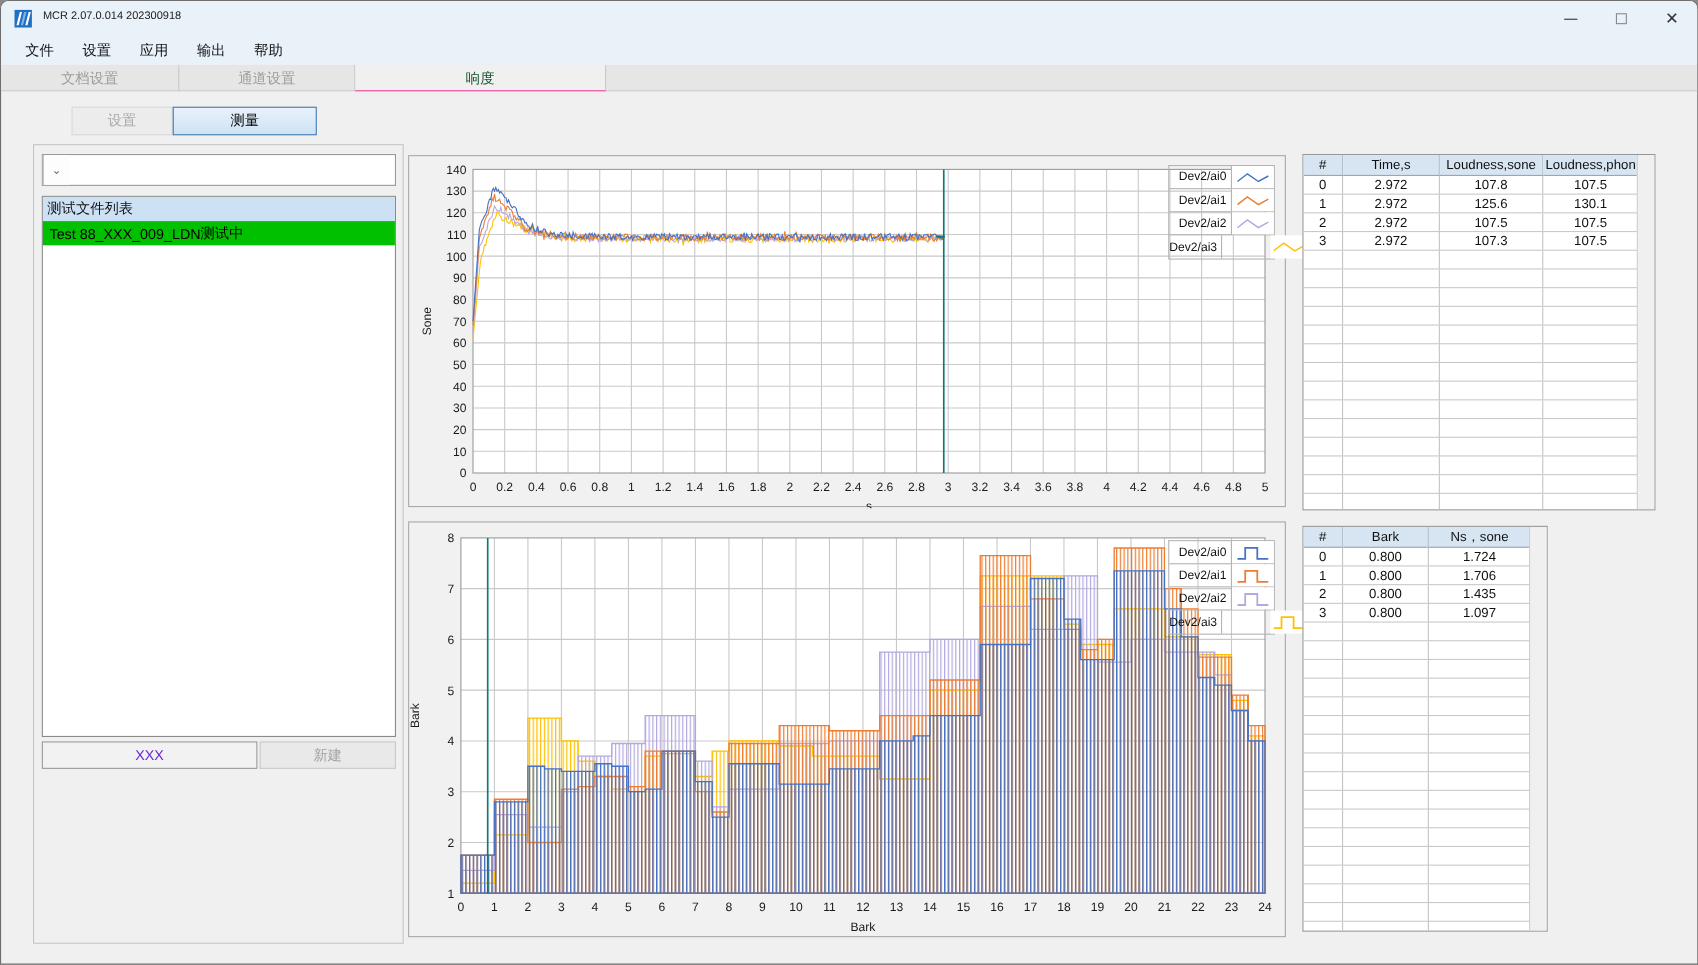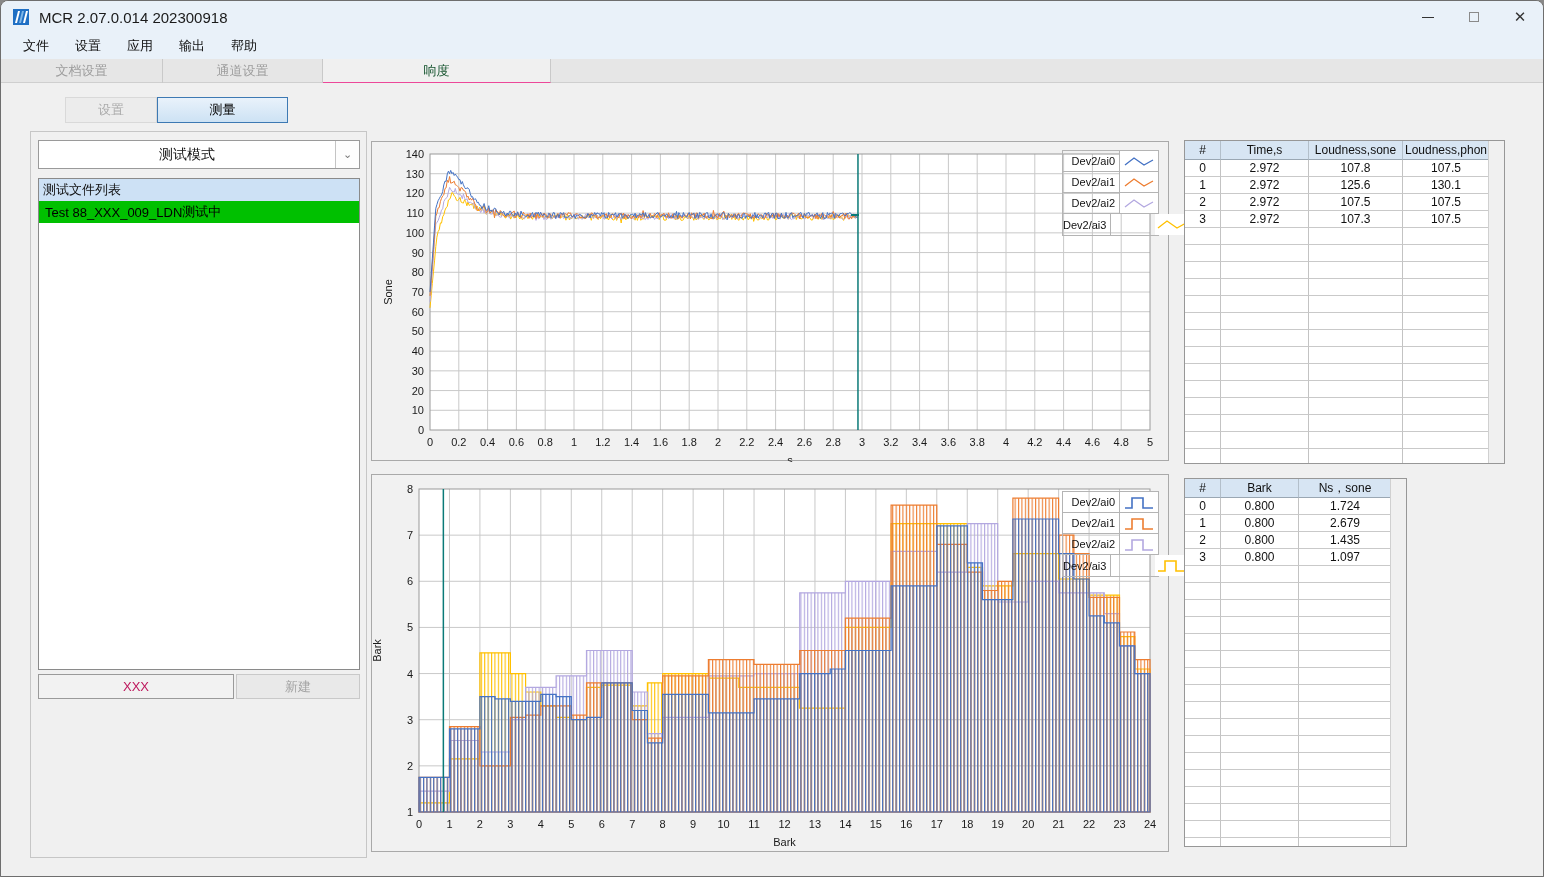--- a/index.html
+++ b/index.html
@@ -2,21 +2,21 @@
 <html><head>
 <meta charset="utf-8">
 <style>
   * { margin:0; padding:0; box-sizing:border-box; }
   html,body { width:1544px; height:877px; background:#888; font-family:"Liberation Sans", sans-serif; }
   .window { position:relative; width:1544px; height:877px; background:#f0f0f0; border:1px solid #6e6e6e;
             border-radius:8px 8px 0 0; overflow:hidden; }
   
   .titlebar { position:absolute; left:0; top:0; width:100%; height:32px; background:#e9f1f9; }
   .app-icon { position:absolute; left:12px; top:7px; width:18px; height:18px; }
-  .title-text { position:absolute; left:38px; top:8px; font-size:15px; color:#1a1a1a; }
+  .title-text { position:absolute; left:38px; top:8px; font-size:10px; color:#1a1a1a; }
   .win-btn { position:absolute; top:0; width:46px; height:32px; display:flex; align-items:center; justify-content:center; color:#333; }
   .btn-min { right:92px; } .btn-max { right:46px; } .btn-close { right:0; font-size:15px; }
   .min-glyph { width:12px; height:0; border-top:1px solid #333; display:block; }
   .max-glyph { width:10px; height:10px; border:1px solid #8a8a8a; display:block; }
   
   .menubar { position:absolute; left:0; top:32px; width:100%; height:26px; background:#e9f1f9; display:flex; align-items:center; padding-left:10px; }
   .menu-item { font-size:13px; color:#111; padding:3px 12px; margin-right:2px; }
   
   .tabbar { position:absolute; left:0; top:58px; width:100%; height:24px; background:#e6e6e6; border-bottom:1px solid #cfcfcf; display:flex; }
   .tab { height:24px; display:flex; align-items:center; justify-content:center; font-size:13px; color:#9d9d9d; border-right:1px solid #c9c9c9; }
@@ -30,21 +30,21 @@
   .left-panel { position:absolute; left:29px; top:130px; width:337px; height:727px; border:1px solid #c6c6c6; background:#f0f0f0; }
   .dropdown { position:absolute; left:7px; top:8px; width:322px; height:29px; background:#fff; border:1px solid #9a9a9a; display:flex; }
   .dropdown-value { flex:1; display:flex; align-items:center; justify-content:center; font-size:14px; color:#111; }
   .dropdown-arrow { width:24px; border-left:1px solid #c4c4c4; display:flex; align-items:center; justify-content:center; color:#777; font-size:11px; background:#fdfdfd; }
   .file-list { position:absolute; left:7px; top:46px; width:322px; height:492px; background:#fff; border:1px solid #8a8a8a; }
   .file-list-header { height:22px; background:#cde1f5; font-size:13px; color:#111; display:flex; align-items:center; padding-left:4px; }
   .file-row { height:22px; display:flex; align-items:center; padding-left:6px; font-size:13px; color:#000; }
   .file-row.testing { background:#00c000; }
   .file-row .status { }
   .half-btn { position:absolute; top:542px; height:25px; display:flex; align-items:center; justify-content:center; font-size:13px; }
-  .xxx-btn { left:7px; width:196px; background:#f2f2f2; border:1px solid #9a9a9a; color:#be185d; }
+  .xxx-btn { left:7px; width:196px; background:#f2f2f2; border:1px solid #9a9a9a; color:#6d28d9; }
   .new-btn { left:205px; width:124px; background:#e9e9e9; border:1px solid #c9c9c9; color:#a3a3a3; }
   .groupbox { position:absolute; left:7px; top:574px; width:322px; height:145px; border:1px solid #b8b8b8; }
   .gb-btn { position:absolute; left:29px; width:264px; height:32px; display:flex; align-items:center; justify-content:center;
             font-size:13px; background:linear-gradient(#f6f6f6,#e5e5e5); }
   .gb-start { top:17px; border:1px solid #cacaca; color:#b2b2b2; }
   .gb-stop  { top:57px; border:1px solid #8a8a8a; color:#111; }
   .gb-save  { top:97px; border:1px solid #cacaca; color:#b2b2b2; }
   
   .chart-box { position:absolute; background:#f1f1f1; border:1px solid #a9a9a9; }
   .chart-top { left:370px; top:140px; width:798px; height:320px; }
@@ -101,21 +101,20 @@
     <div class="tab tab0">文档设置</div>
     <div class="tab tab1">通道设置</div>
     <div class="tab tab2 active">响度</div>
   </div>
 
   <div class="subtab-btn btn-settings">设置</div>
   <div class="subtab-btn btn-measure">测量</div>
 
   <div class="left-panel">
     <div class="dropdown">
-      <div class="dropdown-value">测试模式</div>
       <div class="dropdown-arrow">⌄</div>
     </div>
     <div class="file-list">
       <div class="file-list-header">测试文件列表</div>
       <div class="file-row testing">
         <span>Test 88_XXX_009_LDN</span>
         <span class="status">测试中</span>
       </div>
     </div>
     <div class="half-btn xxx-btn">XXX</div>
@@ -501,21 +500,21 @@
           <div class="t-cell" style="width: 93px;">Ns，sone</div>
         </div>
         <div class="t-row">
           <div class="t-cell" style="width: 36px;">0</div>
           <div class="t-cell" style="width: 78px;">0.800</div>
           <div class="t-cell" style="width: 93px;">1.724</div>
         </div>
         <div class="t-row">
           <div class="t-cell" style="width: 36px;">1</div>
           <div class="t-cell" style="width: 78px;">0.800</div>
-          <div class="t-cell" style="width: 93px;">2.679</div>
+          <div class="t-cell" style="width: 93px;">1.706</div>
         </div>
         <div class="t-row">
           <div class="t-cell" style="width: 36px;">2</div>
           <div class="t-cell" style="width: 78px;">0.800</div>
           <div class="t-cell" style="width: 93px;">1.435</div>
         </div>
         <div class="t-row">
           <div class="t-cell" style="width: 36px;">3</div>
           <div class="t-cell" style="width: 78px;">0.800</div>
           <div class="t-cell" style="width: 93px;">1.097</div>

